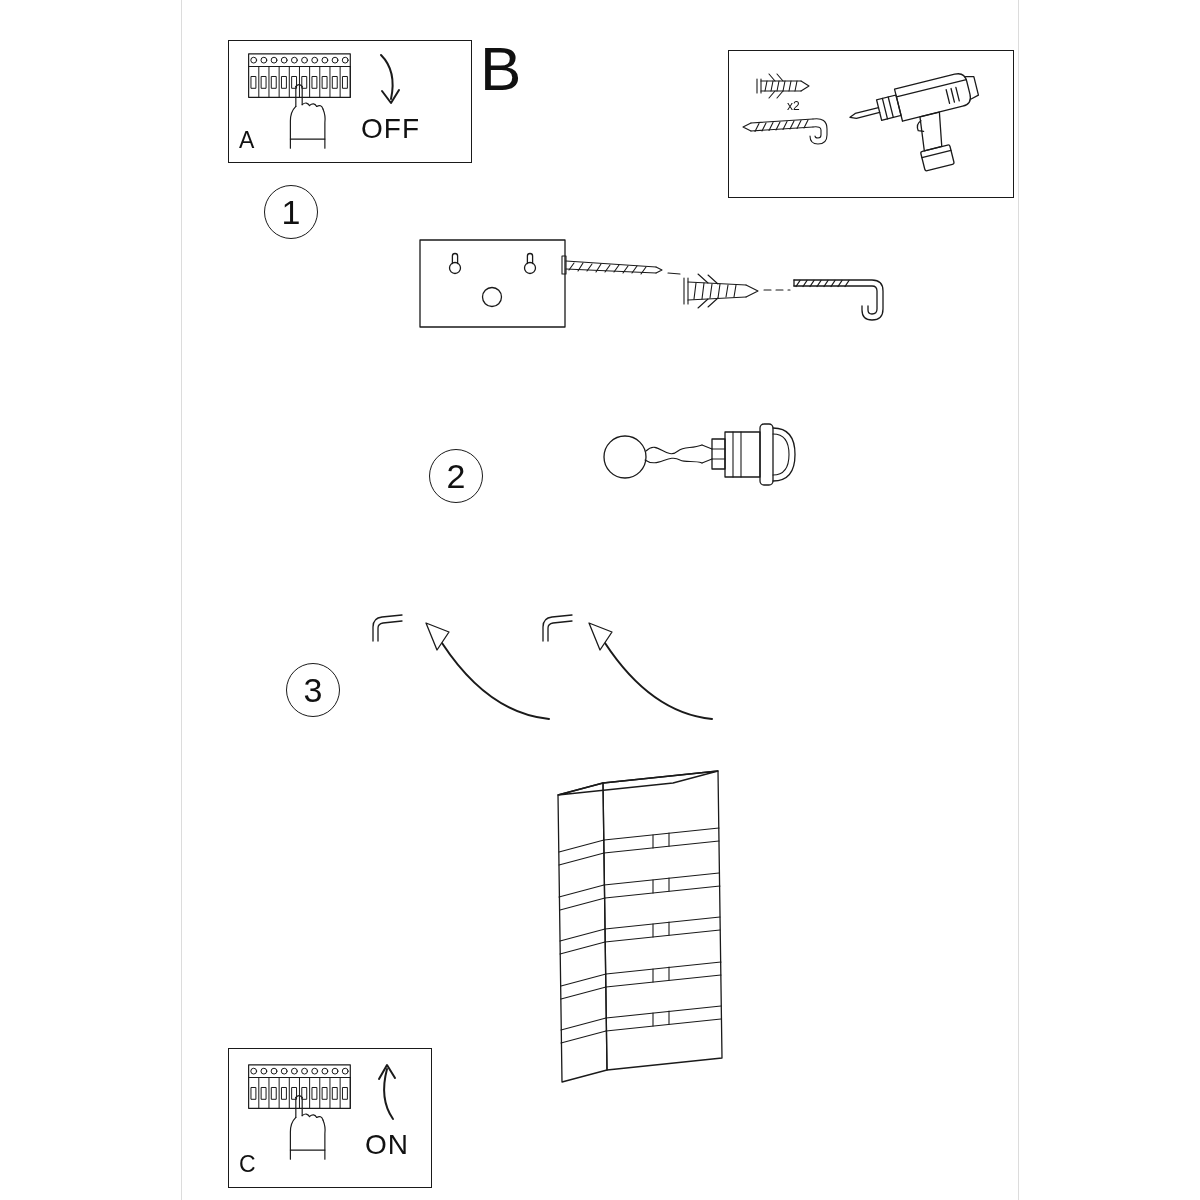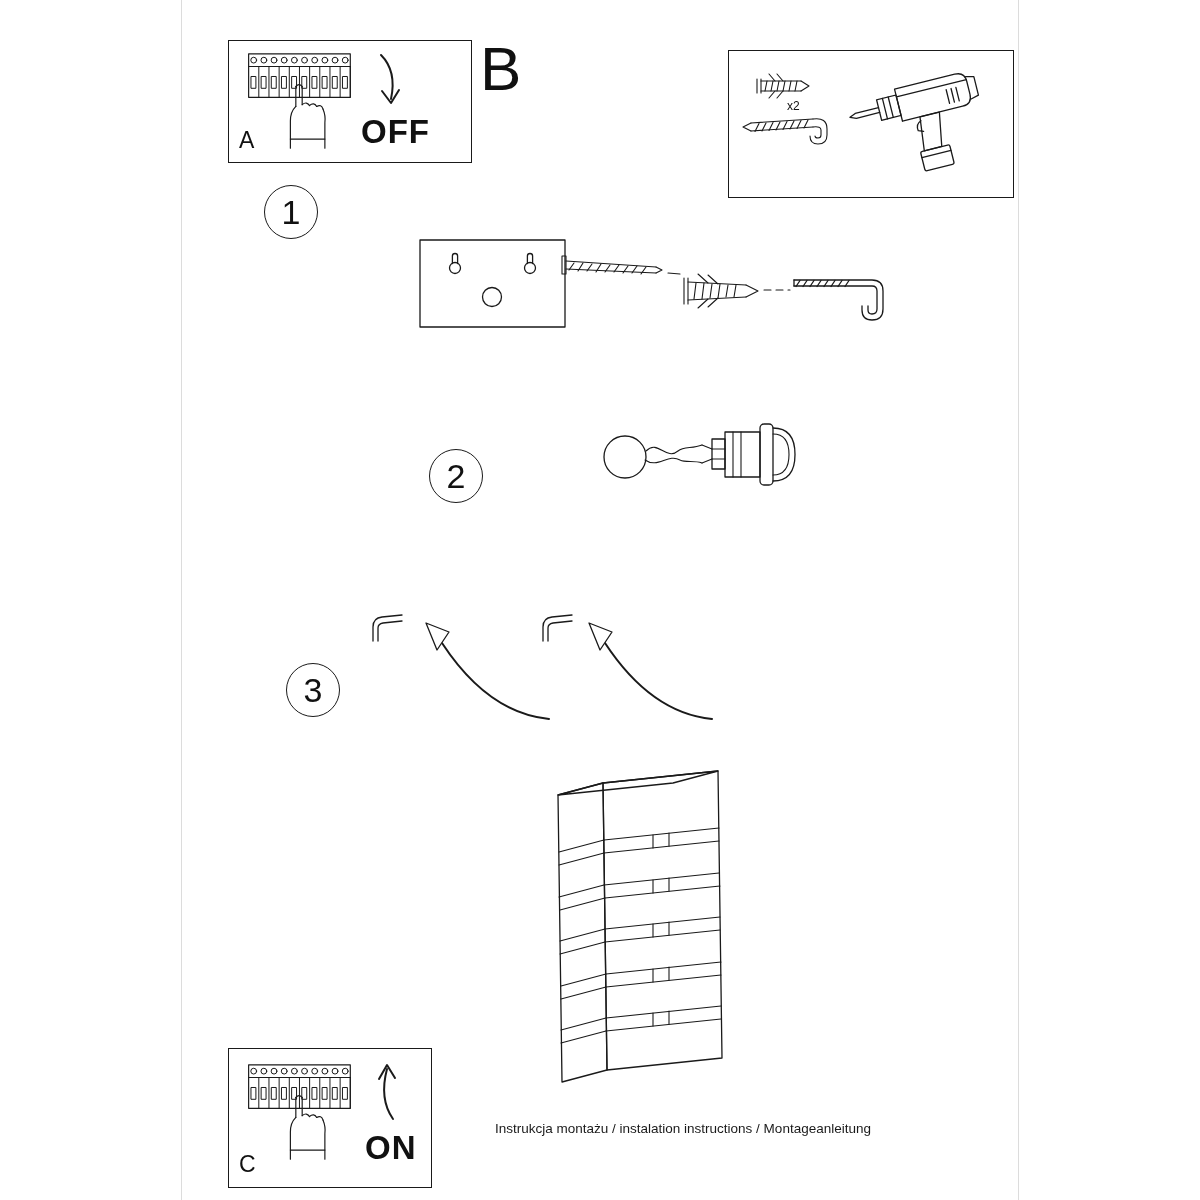--- a/index.html
+++ b/index.html
@@ -3,21 +3,21 @@
 <meta charset="utf-8">
 <style>
   *{margin:0;padding:0;box-sizing:border-box}
   html,body{width:1200px;height:1200px;background:#fff;font-family:"Liberation Sans",sans-serif;color:#111}
   .sheet{position:absolute;inset:0;background:#fff;overflow:hidden}
   .edge{position:absolute;top:0;bottom:0;width:1px;background:#dcdcdc}
   .box{position:absolute;border:1.4px solid #1a1a1a;background:#fff}
   .badge{position:absolute;width:54px;height:54px;border:1.6px solid #1a1a1a;border-radius:50%;
          display:flex;align-items:center;justify-content:center;font-size:34px;font-weight:300}
   .corner{position:absolute;font-size:23px;font-weight:400}
-  .state{position:absolute;font-size:33px;font-weight:700;letter-spacing:1px}
+  .state{position:absolute;font-size:28px;font-weight:400;letter-spacing:1px}
   .letter-b{position:absolute;font-size:62px;font-weight:300;line-height:1}
   .footer{position:absolute;font-size:13.5px;line-height:22px;color:#1a1a1a}
   .x2{position:absolute;font-size:12px}
   svg{position:absolute;overflow:visible}
   .stroke{fill:none;stroke:#1a1a1a;stroke-width:1.3;stroke-linecap:round;stroke-linejoin:round}
   .thin{stroke-width:1.1}
   .thick{stroke-width:2}
 </style>
 </head>
 <body>
@@ -309,16 +309,15 @@
       <g class="stroke thick">
         <path d="M22 60 Q8 40 16 10"></path>
         <path d="M8 20 L16 6 L24 19"></path>
       </g>
     </svg>
     <span class="state" style="left:136px;top:80px">ON</span>
     <span class="corner" style="left:10px;top:102px">C</span>
   </div>
 
   <div class="footer" style="left:495px;top:1118px">
-    <div>Instrukcja montażu / instalation instructions / Montageanleitung</div>
   </div>
 
 </div>
 
 </body></html>

